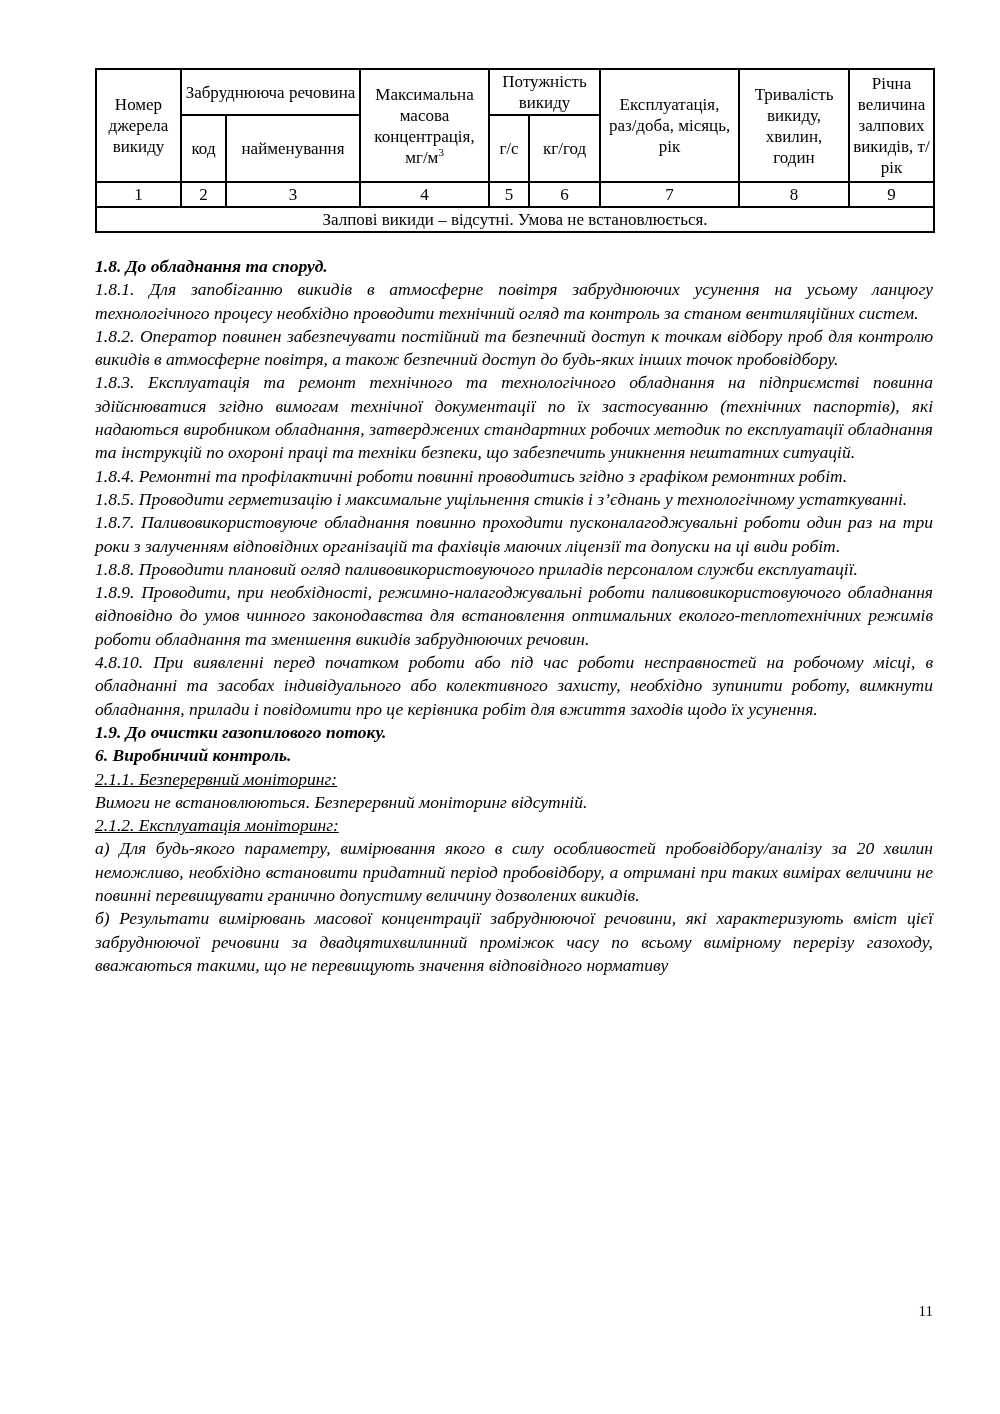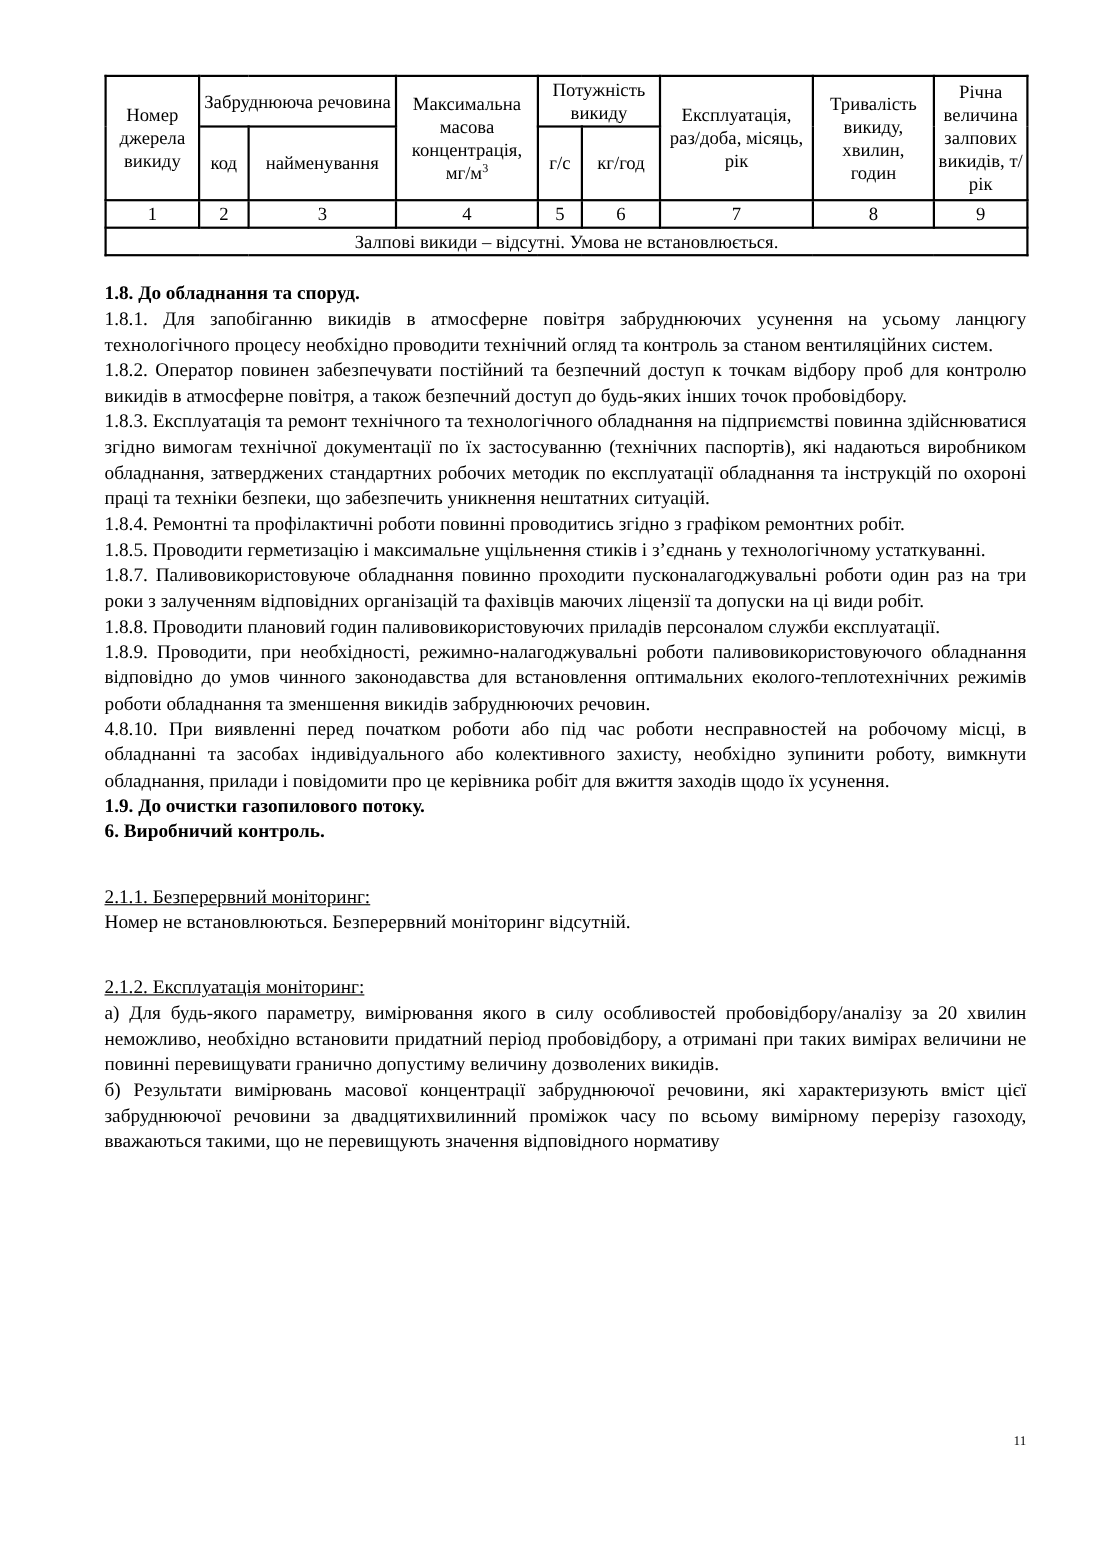--- a/index.html
+++ b/index.html
@@ -43,36 +43,37 @@
   tr.note      { height: 24px; }
   table.emissions sup {
     font-size: 11px;
     line-height: 0;
   }
   
   .doc-text {
     margin-top: 22px;
     font-size: 17.5px;
     line-height: 23.3px;
+    font-style: italic;
   }
   .doc-text p {
     margin: 0;
     padding: 0;
     text-align: justify;
   }
   p.bold      { font-weight: bold; }
-  p.underline { text-decoration: underline; margin-top: 36px; }
+  p.underline { text-decoration: underline; }
   
   .page-number {
     position: absolute;
     left: 95px;
     top: 1303px;
     width: 838px;
     text-align: right;
-    font-size: 12px;
+    font-size: 15px;
   }
 </style>
 </head>
 <body>
 
 <div class="page">
   <div class="content">
 
     <table class="emissions">
       <colgroup>
@@ -120,27 +121,27 @@
       </table>
 
     <div class="doc-text">
       <p class="bold">1.8. До обладнання та споруд.</p>
       <p class="normal">1.8.1. Для запобіганню викидів в атмосферне повітря забруднюючих усунення на усьому ланцюгу технологічного процесу необхідно проводити технічний огляд та контроль за станом вентиляційних систем.</p>
       <p class="normal">1.8.2. Оператор повинен забезпечувати постійний та безпечний доступ к точкам відбору проб для контролю викидів в атмосферне повітря, а також безпечний доступ до будь-яких інших точок пробовідбору.</p>
       <p class="normal">1.8.3. Експлуатація та ремонт технічного та технологічного обладнання на підприємстві повинна здійснюватися згідно вимогам технічної документації по їх застосуванню (технічних паспортів), які надаються виробником обладнання, затверджених стандартних робочих методик по експлуатації обладнання та інструкцій по охороні праці та техніки безпеки, що забезпечить уникнення нештатних ситуацій.</p>
       <p class="normal">1.8.4. Ремонтні та профілактичні роботи повинні проводитись згідно з графіком ремонтних робіт.</p>
       <p class="normal">1.8.5. Проводити герметизацію і максимальне ущільнення стиків і з’єднань у технологічному устаткуванні.</p>
       <p class="normal">1.8.7. Паливовикористовуюче обладнання повинно проходити пусконалагоджувальні роботи один раз на три роки з залученням відповідних організацій та фахівців маючих ліцензії та допуски на ці види робіт.</p>
-      <p class="normal">1.8.8. Проводити плановий годин паливовикористовуючих приладів персоналом служби експлуатації.</p>
+      <p class="normal">1.8.8. Проводити плановий огляд паливовикористовуючого приладів персоналом служби експлуатації.</p>
       <p class="normal">1.8.9. Проводити, при необхідності, режимно-налагоджувальні роботи паливовикористовуючого обладнання відповідно до умов чинного законодавства для встановлення оптимальних еколого-теплотехнічних режимів роботи обладнання та зменшення викидів забруднюючих речовин.</p>
       <p class="normal">4.8.10. При виявленні перед початком роботи або під час роботи несправностей на робочому місці, в обладнанні та засобах індивідуального або колективного захисту, необхідно зупинити роботу, вимкнути обладнання, прилади і повідомити про це керівника робіт для вжиття заходів щодо їх усунення.</p>
       <p class="bold">1.9. До очистки газопилового потоку.</p>
       <p class="bold">6. Виробничий контроль.</p>
       <p class="underline">2.1.1. Безперервний моніторинг:</p>
-      <p class="normal">Номер не встановлюються. Безперервний моніторинг відсутній.</p>
+      <p class="normal">Вимоги не встановлюються. Безперервний моніторинг відсутній.</p>
       <p class="underline">2.1.2. Експлуатація моніторинг:</p>
       <p class="normal">а) Для будь-якого параметру, вимірювання якого в силу особливостей пробовідбору/аналізу за 20 хвилин неможливо, необхідно встановити придатний період пробовідбору, а отримані при таких вимірах величини не повинні перевищувати гранично допустиму величину дозволених викидів.</p>
       <p class="normal">б) Результати вимірювань масової концентрації забруднюючої речовини, які характеризують вміст цієї забруднюючої речовини за двадцятихвилинний проміжок часу по всьому вимірному перерізу газоходу, вважаються такими, що не перевищують значення відповідного нормативу</p>
     </div>
   </div>
 
   <div class="page-number">11</div>
 </div>
 
 </body></html>

